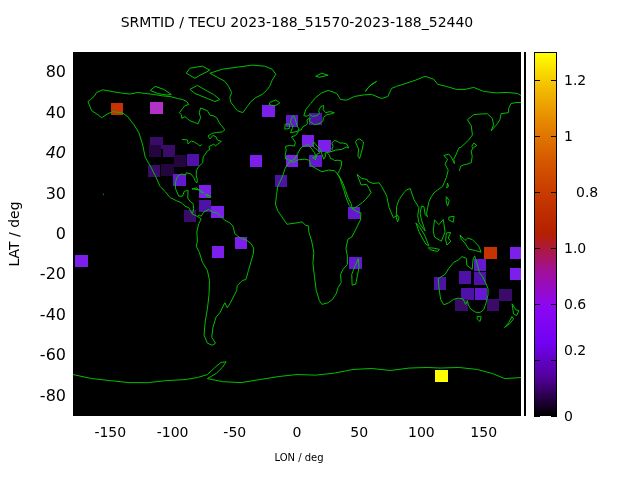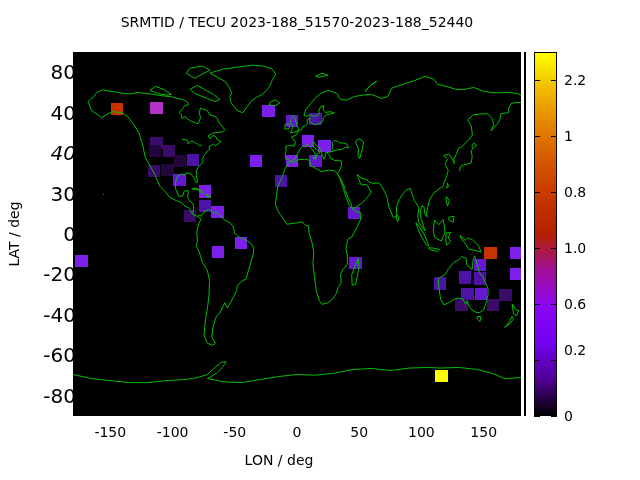--- a/index.html
+++ b/index.html
@@ -7,22 +7,22 @@
   .fig{position:relative;width:640px;height:480px;background:#ffffff;overflow:hidden;color:#000;}
   .title{position:absolute;left:73px;width:448px;top:14px;text-align:center;font-size:14px;white-space:nowrap;}
   .plot{position:absolute;left:73px;top:52px;width:448px;height:364px;background:#000;overflow:hidden;}
   .plot svg{position:absolute;left:0;top:0;width:100%;height:100%;pointer-events:none;}
   .cell{position:absolute;width:12.6px;height:12.2px;}
   .vline{position:absolute;left:524px;top:52px;width:2px;height:364px;background:#000;}
   .cbar{position:absolute;left:534px;top:52px;width:23px;height:364px;border:1px solid #000;box-sizing:border-box;}
   .cbtick{position:absolute;width:6px;height:1px;background:#000;}
   .cblabel{position:absolute;left:564px;height:18px;line-height:18px;font-size:14px;}
   .xtick{position:absolute;top:424px;width:60px;text-align:center;font-size:14px;}
-  .ytick{position:absolute;left:14px;width:62px;text-align:right;font-size:20px;height:18px;line-height:18px;}
-  .xlabel{position:absolute;left:55px;width:448px;top:452px;text-align:center;font-size:14px;}
+  .ytick{position:absolute;left:4px;width:62px;text-align:right;font-size:16px;height:18px;line-height:18px;}
+  .xlabel{position:absolute;left:75px;width:448px;top:452px;text-align:center;font-size:10px;}
   .ylabel{position:absolute;left:-44px;top:224px;width:120px;height:20px;text-align:center;font-size:14px;transform:rotate(-90deg);}
 </style>
 </head>
 <body>
 
 <div class="fig">
   <div class="title">SRMTID / TECU 2023-188_51570-2023-188_52440</div>
 
   <div class="ylabel">LAT / deg</div>
   <div class="xlabel">LON / deg</div>
@@ -112,27 +112,27 @@
         <polyline points="-180,69.5 -165,71.5 -150,72.5 -135,73.5 -120,73.5 -105,72.5 -90,72 -80,71 -72,69.5 -66,66 -61,63.5 -57,63.2 -60,66 -65,69 -72,71.5 -60,73 -45,73.5 -30,72 -15,70.5 0,69.5 15,69.8 30,68.8 45,67 60,66.5 75,67.5 90,66.3 105,66 115,66.3 130,66 145,67 157,69 167,71.5 180,71" fill="none" stroke="#00bf00" stroke-width="1" vector-effect="non-scaling-stroke" stroke-linejoin="round"></polyline>
       </svg>
   </div>
 
   <div class="vline"></div>
 
   <div class="cbar" id="cbar" style="background: linear-gradient(to top, rgb(0, 0, 0) 0%, rgb(81, 0, 150) 10%, rgb(114, 2, 242) 20%, rgb(140, 7, 242) 30%, rgb(161, 16, 150) 40%, rgb(180, 32, 0) 50%, rgb(198, 55, 0) 60%, rgb(213, 87, 0) 70%, rgb(228, 131, 0) 80%, rgb(242, 186, 0) 90%, rgb(255, 255, 0) 100%);"></div>
   <div id="cbticks">
       <div class="cbtick" style="left: 534px; top: 79.5px;"></div>
       <div class="cbtick" style="left: 551px; top: 79.5px;"></div>
-      <div class="cblabel" style="top: 71px;">2.2</div>
+      <div class="cblabel" style="top: 71px;">1.2</div>
       <div class="cbtick" style="left: 534px; top: 135.5px;"></div>
       <div class="cbtick" style="left: 551px; top: 135.5px;"></div>
       <div class="cblabel" style="top: 127px;">1</div>
       <div class="cbtick" style="left: 534px; top: 191.5px;"></div>
       <div class="cbtick" style="left: 551px; top: 191.5px;"></div>
-      <div class="cblabel" style="top: 183px;">0.8</div>
+      <div class="cblabel" style="top: 183px; margin-left: 12px;">0.8</div>
       <div class="cbtick" style="left: 534px; top: 247.5px;"></div>
       <div class="cbtick" style="left: 551px; top: 247.5px;"></div>
       <div class="cblabel" style="top: 239px;">1.0</div>
       <div class="cbtick" style="left: 534px; top: 303.5px;"></div>
       <div class="cbtick" style="left: 551px; top: 303.5px;"></div>
       <div class="cblabel" style="top: 295px;">0.6</div>
       <div class="cbtick" style="left: 534px; top: 359.5px;"></div>
       <div class="cbtick" style="left: 551px; top: 359.5px;"></div>
       <div class="cblabel" style="top: 341px;">0.2</div>
       <div class="cbtick" style="left: 534px; top: 415.5px;"></div>

